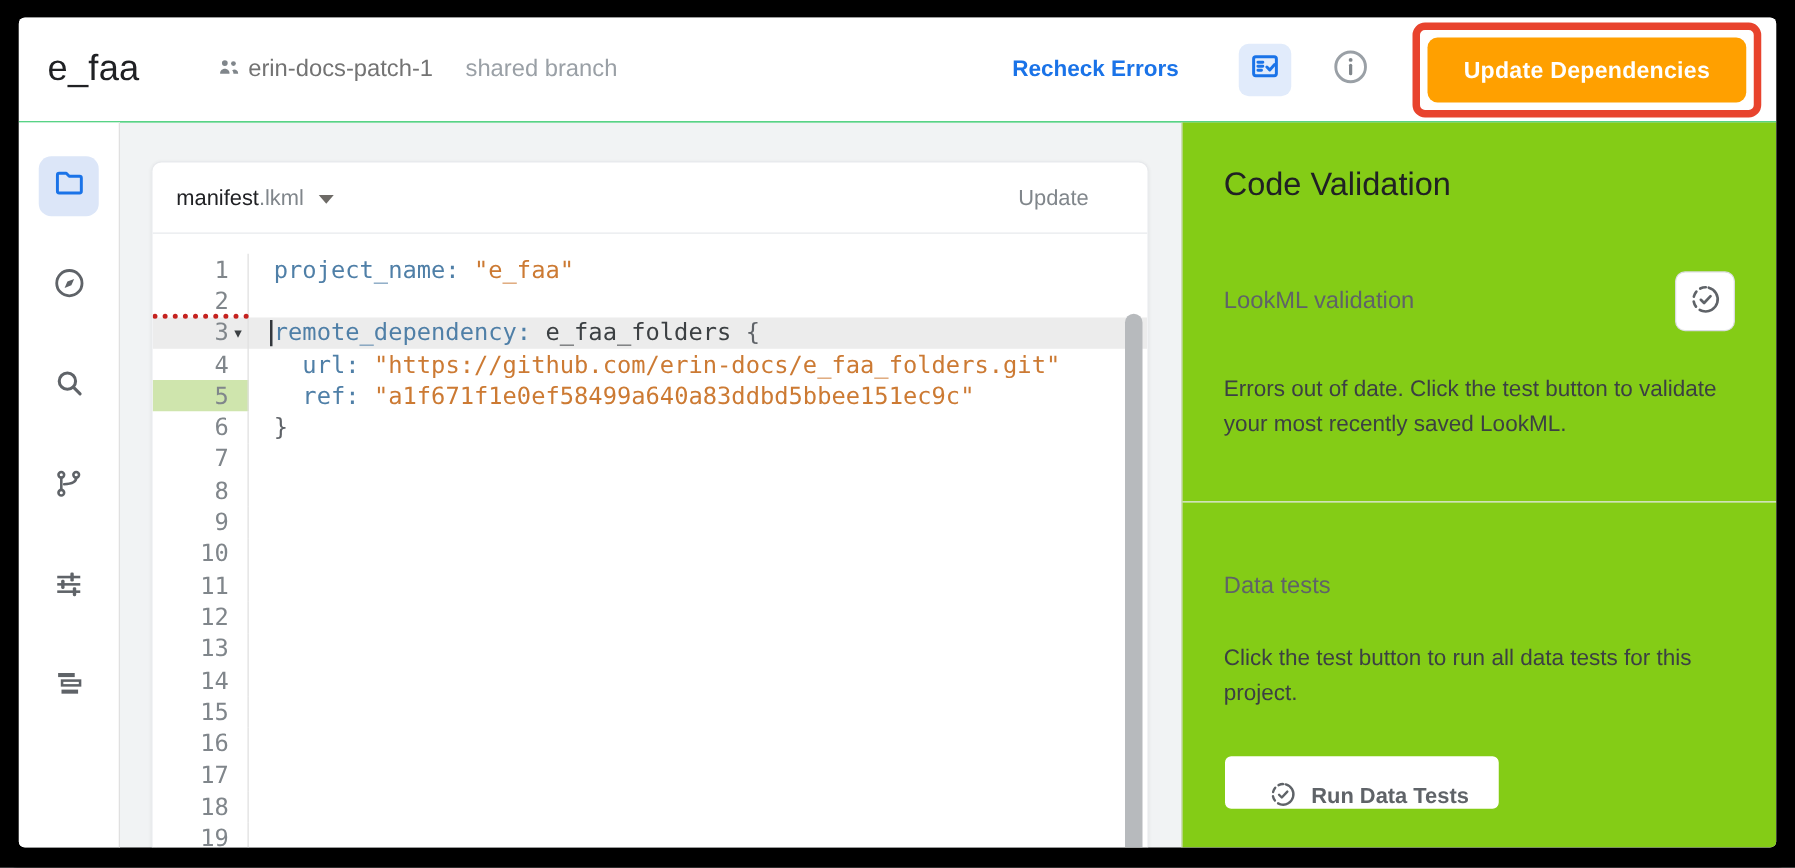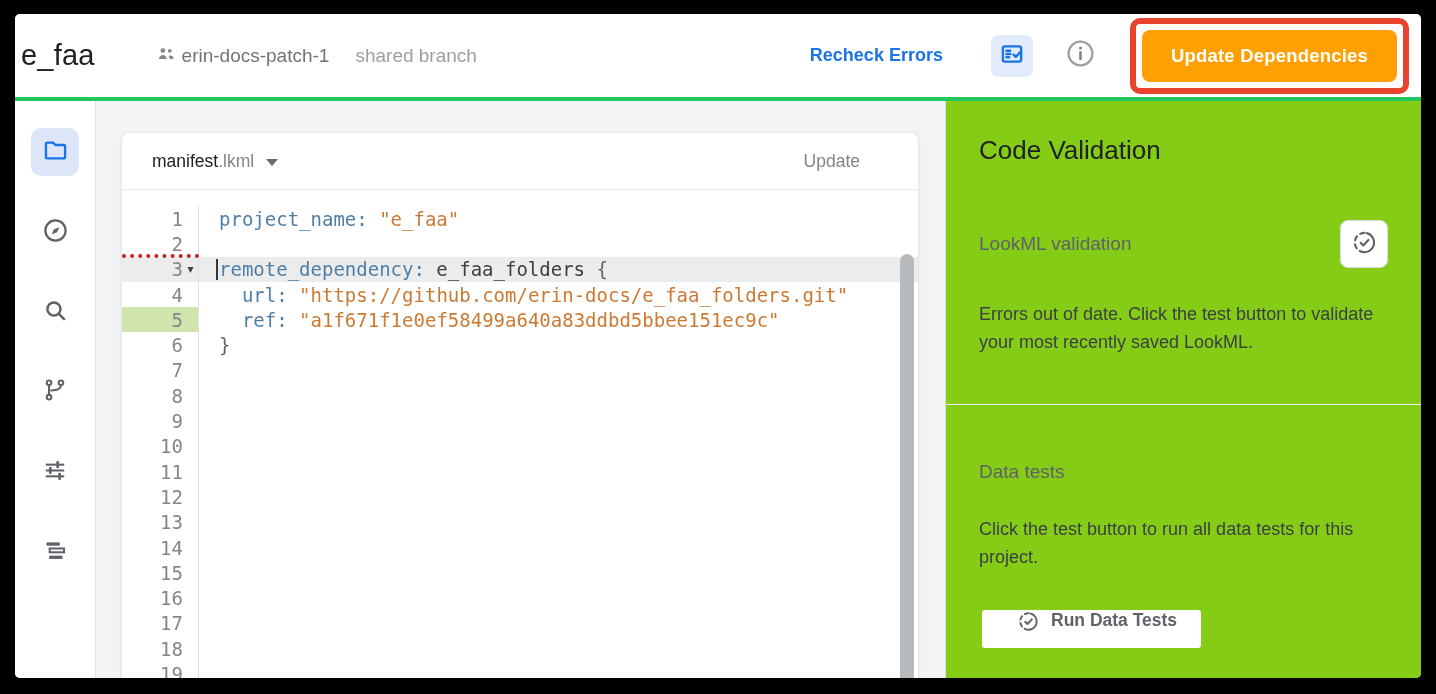--- a/index.html
+++ b/index.html
@@ -1,21 +1,21 @@
 <!DOCTYPE html>
 <html><head>
 <meta charset="utf-8">
 <style>
   html,body{margin:0;padding:0;background:#000;}
   body{width:1436px;height:694px;position:relative;font-family:"Liberation Sans",sans-serif;-webkit-font-smoothing:antialiased;}
   .frame{position:absolute;inset:0;background:#000;border-radius:14px;}
   .app{position:absolute;left:15px;top:14px;right:15px;bottom:16px;background:#f1f3f4;border-radius:5px;overflow:hidden;display:flex;flex-direction:column;}
 
   
-  .app-header{height:83px;background:#fff;border-bottom:4px solid #22c55e;display:flex;align-items:center;padding:0 12px 0 6px;flex:0 0 auto;}
+  .app-header{height:83px;background:#fff;border-bottom:1px solid #22c55e;display:flex;align-items:center;padding:0 12px 0 23px;flex:0 0 auto;}
   .project-title{font-size:29px;font-weight:500;color:#202124;letter-spacing:.2px;}
   .branch{display:flex;align-items:center;margin-left:60px;cursor:pointer;}
   .branch svg{margin-right:4px;}
   .branch-name{font-size:19px;color:#737373;}
   .branch-type{font-size:19px;color:#9aa0a6;margin-left:26px;}
   .header-spacer{flex:1;}
   .recheck{font-size:18px;font-weight:700;color:#1a73e8;cursor:pointer;margin-right:48px;}
   .factcheck-btn{width:42px;height:42px;border-radius:8px;background:#e1ebfb;display:flex;align-items:center;justify-content:center;cursor:pointer;}
   .info-btn{margin-left:32px;display:flex;align-items:center;justify-content:center;cursor:pointer;}
   .annotation-box{margin-left:34px;border:6px solid #e8432d;border-radius:10px;padding:6px;}
@@ -24,21 +24,21 @@
 
   
   .app-body{flex:1;display:flex;min-height:0;}
   .side-nav{width:80px;background:#fff;border-right:1px solid #e0e0e0;display:flex;flex-direction:column;align-items:center;padding-top:27px;flex:0 0 auto;}
   .nav-item{width:48px;height:48px;border-radius:10px;display:flex;align-items:center;justify-content:center;margin-bottom:32px;cursor:pointer;}
   .nav-item.active{background:#dce6f8;}
 
   .main-area{flex:1;position:relative;min-width:0;}
   .editor-card{position:absolute;left:25px;top:31px;width:798px;bottom:0;background:#fff;border:1px solid #e7e9ec;border-bottom:none;
     border-radius:8px 8px 0 0;box-shadow:0 1px 3px rgba(60,64,67,.08);overflow:hidden;box-sizing:border-box;}
-  .file-header{height:56px;border-bottom:1px solid #e8eaed;display:flex;align-items:center;padding:0 30px;}
+  .file-header{height:56px;border-bottom:1px solid #e8eaed;display:flex;align-items:center;padding:0 19px;}
   .file-name{font-size:17.5px;color:#202124;font-weight:500;cursor:pointer;display:flex;align-items:center;}
   .file-ext{color:#80868b;font-weight:500;}
   .dd-caret{width:0;height:0;border-left:6px solid transparent;border-right:6px solid transparent;border-top:7px solid #6d6a66;margin-left:12px;margin-top:2px;}
   .save-status{margin-left:auto;margin-right:28px;font-size:17.5px;color:#80868b;}
 
   .code-area{position:relative;padding-top:16px;height:calc(100% - 57px);overflow:hidden;font-family:"DejaVu Sans Mono",monospace;font-size:19px;}
   .code-row{display:flex;height:25.3px;align-items:center;}
   .gutter{width:77px;flex:0 0 77px;height:100%;border-right:1px solid #e0e0e0;display:flex;align-items:center;justify-content:flex-end;box-sizing:border-box;}
   .lnum{color:#80868b;font-size:19px;}
   .gspace{width:15px;flex:0 0 15px;display:flex;align-items:center;justify-content:center;}
@@ -56,21 +56,21 @@
 
   
   .right-panel{width:476px;flex:0 0 476px;background:#84cc16;border-left:1px solid #e0e0e0;padding:34px 0 0 33px;box-sizing:border-box;}
   .panel-title{font-size:26px;font-weight:500;color:#202124;margin:0 0 54px 0;}
   .subrow{display:flex;align-items:center;justify-content:space-between;padding-right:33px;}
   .subhead{font-size:19px;font-weight:400;color:#5f6368;}
   .validate-btn{width:48px;height:48px;border:1px solid #dadce0;border-radius:8px;background:#fff;display:flex;align-items:center;justify-content:center;cursor:pointer;}
   .panel-para{font-size:18px;line-height:28px;color:#3c4043;max-width:432px;margin:32px 0 0 0;}
   .panel-divider{border:none;border-top:1px solid #e8eaed;margin:48px 0 0 -33px;}
   .subhead.solo{display:block;margin-top:56px;}
-  .run-tests-btn{margin-top:36px;height:44px;border:3px solid #84cc16;border-radius:6px;background:#fff;display:inline-flex;align-items:flex-start;
+  .run-tests-btn{margin-top:36px;height:44px;border:1px solid #84cc16;border-radius:6px;background:#fff;display:inline-flex;align-items:flex-end;
     padding:0 24px;cursor:pointer;font-family:"Liberation Sans",sans-serif;}
   .run-tests-btn span{font-size:17.5px;font-weight:700;color:#5f6368;margin-left:11px;}
 </style>
 </head>
 <body>
 
 <div class="frame">
 <div class="app">
 
   <header class="app-header">

